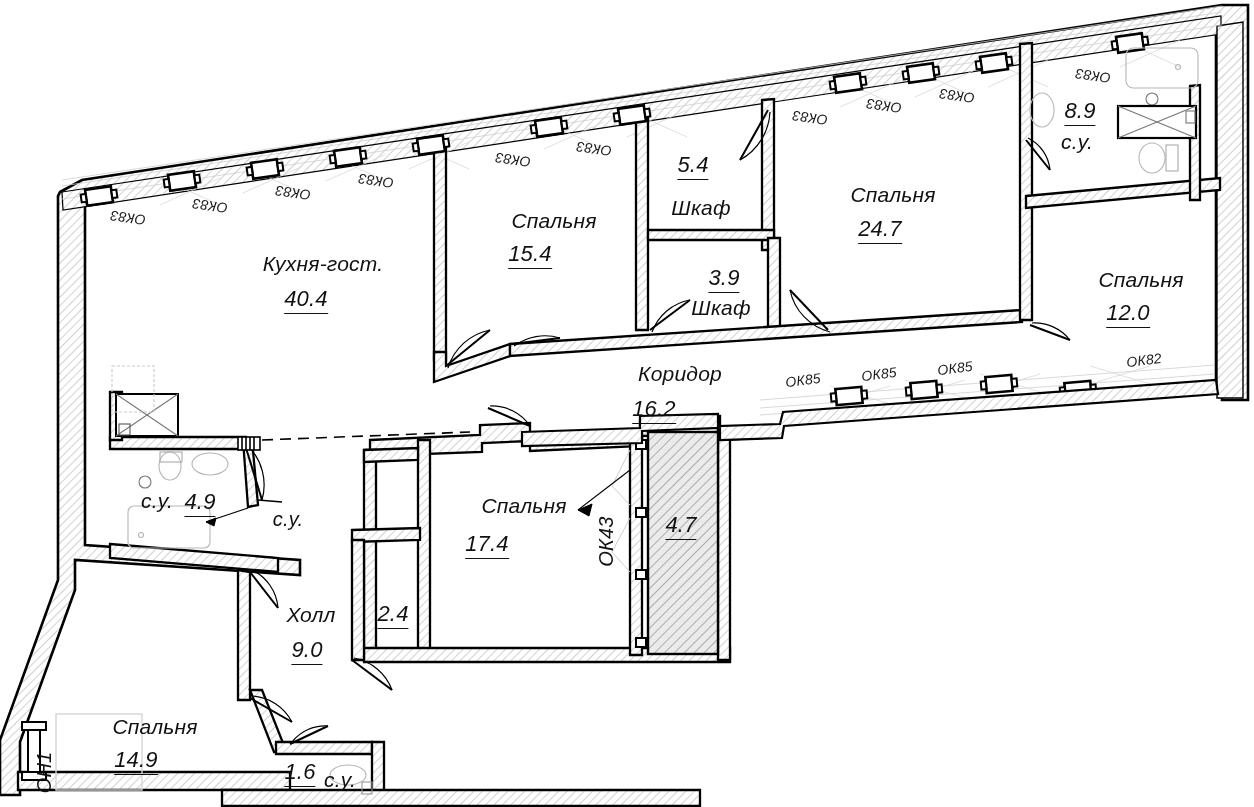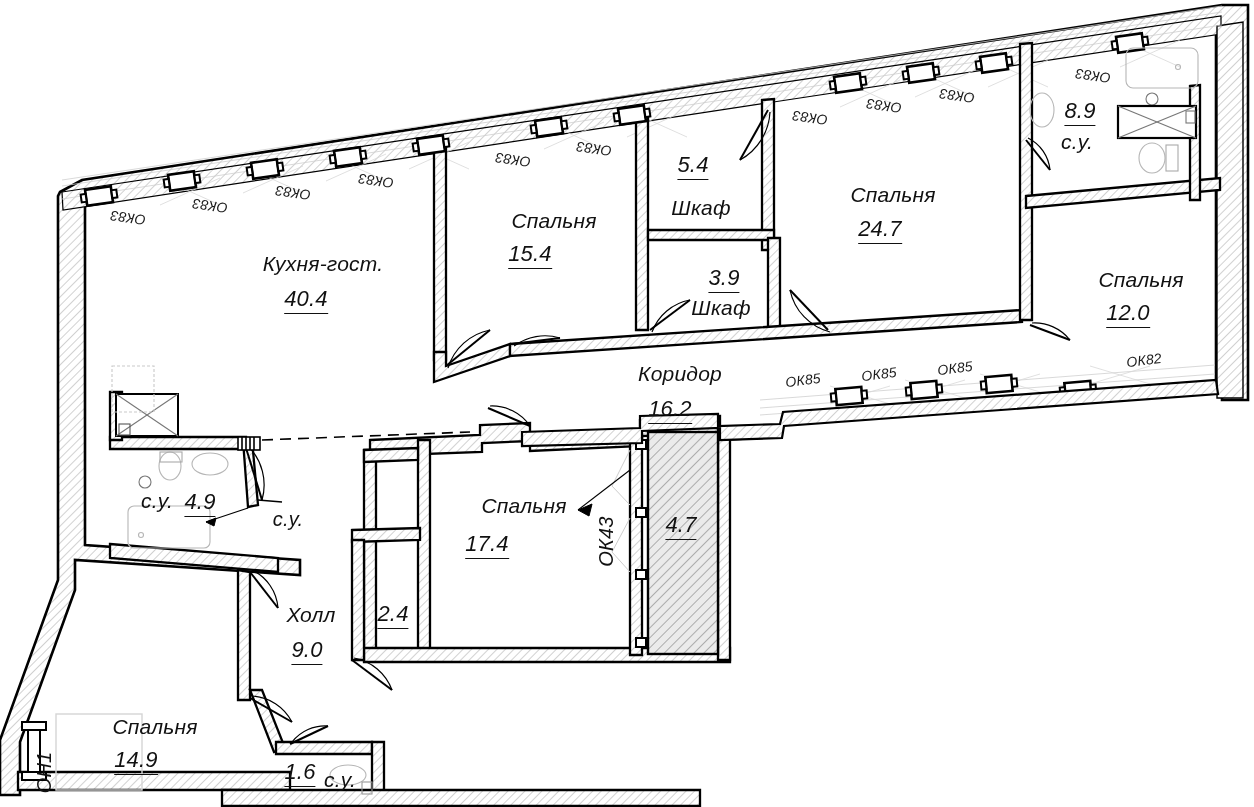--- a/index.html
+++ b/index.html
@@ -335,21 +335,21 @@
       <div class="lbl room-area area-underline ctr" style="left: 693px; top: 152px; transform: translateX(-50%); display: inline-block;">5.4</div>
       <div class="lbl room-name ctr" style="left: 721px; top: 296px; transform: translateX(-50%);">Шкаф</div>
       <div class="lbl room-area area-underline ctr" style="left: 724px; top: 265px; transform: translateX(-50%); display: inline-block;">3.9</div>
       <div class="lbl room-name ctr" style="left: 893px; top: 183px; transform: translateX(-50%);">Спальня</div>
       <div class="lbl room-area area-underline ctr" style="left: 880px; top: 216px; transform: translateX(-50%); display: inline-block;">24.7</div>
       <div class="lbl room-name ctr" style="left: 1077px; top: 130px; transform: translateX(-50%);">с.у.</div>
       <div class="lbl room-area area-underline ctr" style="left: 1080px; top: 98px; transform: translateX(-50%); display: inline-block;">8.9</div>
       <div class="lbl room-name ctr" style="left: 1141px; top: 268px; transform: translateX(-50%);">Спальня</div>
       <div class="lbl room-area area-underline ctr" style="left: 1128px; top: 300px; transform: translateX(-50%); display: inline-block;">12.0</div>
       <div class="lbl room-name ctr" style="left: 680px; top: 362px; transform: translateX(-50%); text-align: center;">Коридор</div>
-      <div class="lbl room-area area-underline ctr" style="left: 654px; top: 396px; transform: translateX(-50%); display: inline-block; margin-left: 16px;">16.2</div>
+      <div class="lbl room-area area-underline ctr" style="left: 654px; top: 396px; transform: translateX(-50%); display: inline-block;">16.2</div>
       <div class="lbl room-name ctr" style="left: 157px; top: 489px; transform: translateX(-50%);">с.у.</div>
       <div class="lbl room-area area-underline ctr" style="left: 200px; top: 489px; transform: translateX(-50%); display: inline-block;">4.9</div>
       <div class="lbl room-name ctr" style="left: 524px; top: 494px; transform: translateX(-50%);">Спальня</div>
       <div class="lbl room-area area-underline ctr" style="left: 487px; top: 531px; transform: translateX(-50%); display: inline-block;">17.4</div>
       <div class="lbl room-name ctr" style="left: 311px; top: 603px; transform: translateX(-50%);">Холл</div>
       <div class="lbl room-area area-underline ctr" style="left: 307px; top: 637px; transform: translateX(-50%); display: inline-block;">9.0</div>
       <div class="lbl room-name ctr" style="left: 155px; top: 715px; transform: translateX(-50%);">Спальня</div>
       <div class="lbl room-area area-underline ctr" style="left: 136px; top: 747px; transform: translateX(-50%); display: inline-block;">14.9</div>
       <div class="lbl room-name ctr" style="left: 340px; top: 768px; transform: translateX(-50%);">с.у.</div>
       <div class="lbl room-area area-underline ctr" style="left: 300px; top: 759px; transform: translateX(-50%); display: inline-block;">1.6</div>

